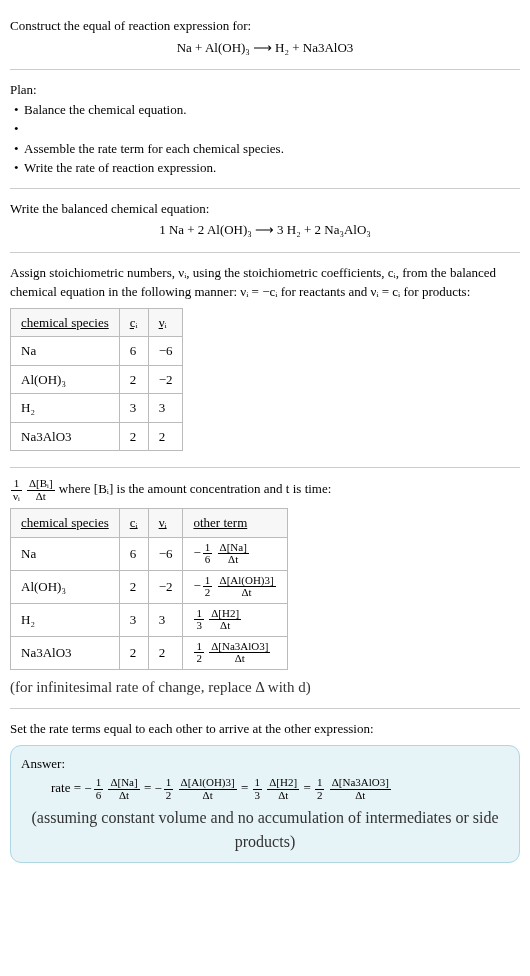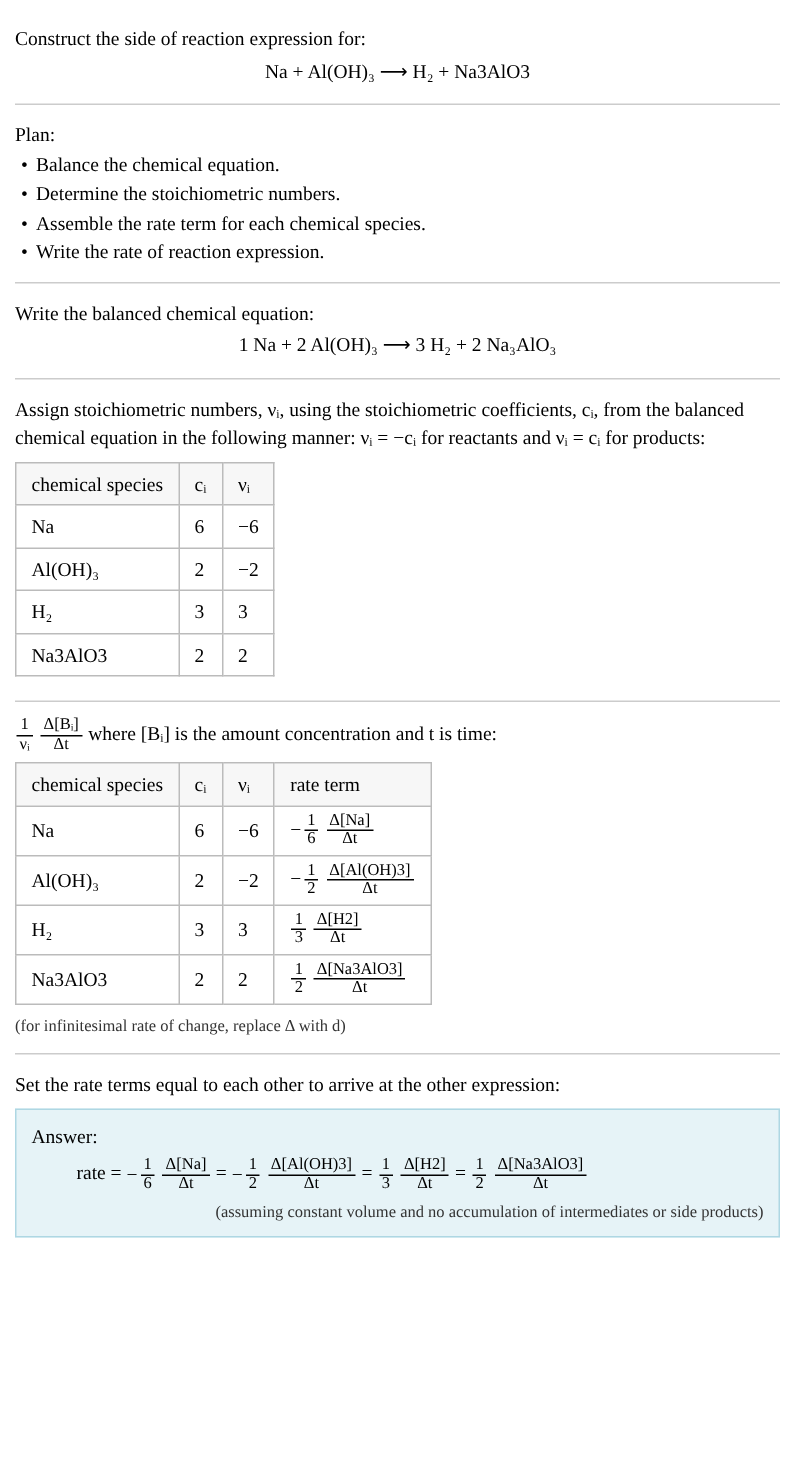--- a/index.html
+++ b/index.html
@@ -13,56 +13,55 @@
   line-height: 1.5;
 }
 .section { padding: 8px 0; }
 hr { border: none; border-top: 1px solid #ccc; margin: 2px 0; }
 .eqn { padding: 2px 0; text-align: center; }
 .bullets { padding-left: 4px; }
 .bullets .bullet { display: flex; }
 .bullets .bullet .dot { width: 10px; }
 table { border-collapse: collapse; margin: 6px 0; }
 th, td { border: 1px solid #bbb; padding: 4px 10px; text-align: left; font-weight: normal; font-size: 13px; }
-th { background: #f7f7f7; }
-.small { font-size: 11px; color: #333; }
+th { background: #f7f7f7; text-decoration: underline; }
+.small { font-size: 15px; color: #333; }
 .answer-box {
   background: #e6f3f7;
   border: 1px solid #aed7e3;
-  border-radius: 0;
+  border-radius: 11px;
   padding: 8px 10px;
   margin-top: 6px;
 }
 .answer-box .ans-label { font-size: 13px; }
 .answer-box .ans-eqn { padding: 4px 0 4px 30px; font-size: 13px; }
-.answer-box .ans-note { font-size: 11px; text-align: right; color: #333; }
+.answer-box .ans-note { font-size: 16px; text-align: center; color: #333; }
 .frac { display: inline-block; text-align: center; vertical-align: middle; font-size: 11px; line-height: 1.05; margin: 0 1px; }
 .frac .num { display: block; border-bottom: 1px solid #000; padding: 0 2px; }
 .frac .den { display: block; padding: 0 2px; }
 .neg { margin-right: 1px; }
 </style>
 </head>
 <body>
 
 <div class="section">
-  <div>Construct the side of reaction expression for:</div>
+  <div>Construct the equal of reaction expression for:</div>
   <div class="eqn">Na + Al(OH)₃  ⟶  H₂ + Na3AlO3</div>
 </div>
 <hr>
 
 <div class="section">
   <div>Plan:</div>
   <div class="bullets" id="plan-bullets">
       <div class="bullet">
         <span class="dot">•</span>
         <span>Balance the chemical equation.</span>
       </div>
       <div class="bullet">
         <span class="dot">•</span>
-        <span>Determine the stoichiometric numbers.</span>
       </div>
       <div class="bullet">
         <span class="dot">•</span>
         <span>Assemble the rate term for each chemical species.</span>
       </div>
       <div class="bullet">
         <span class="dot">•</span>
         <span>Write the rate of reaction expression.</span>
       </div>
     </div>
@@ -122,21 +121,21 @@
       <span class="den">Δt</span>
     </span>
     <span> where [Bᵢ] is the amount concentration and t is time:</span>
   </div>
   <table>
     <thead>
         <tr id="rate-head">
           <th>chemical species</th>
           <th>cᵢ</th>
           <th>νᵢ</th>
-          <th>rate term</th>
+          <th>other term</th>
         </tr>
       </thead>
     <tbody id="rate-body">
         <tr>
           <td>Na</td>
           <td>6</td>
           <td>−6</td>
           <td><span class="neg">−</span><span class="frac"><span class="num">1</span><span class="den">6</span></span> <span class="frac"><span class="num">Δ[Na]</span><span class="den">Δt</span></span></td>
         </tr>
         <tr>

